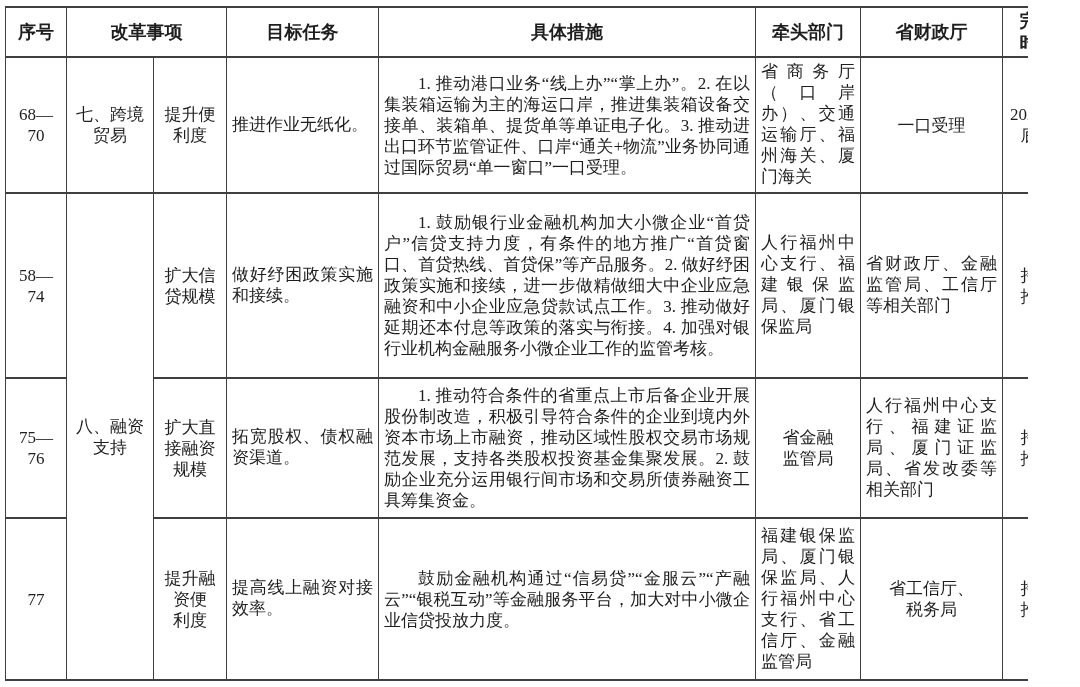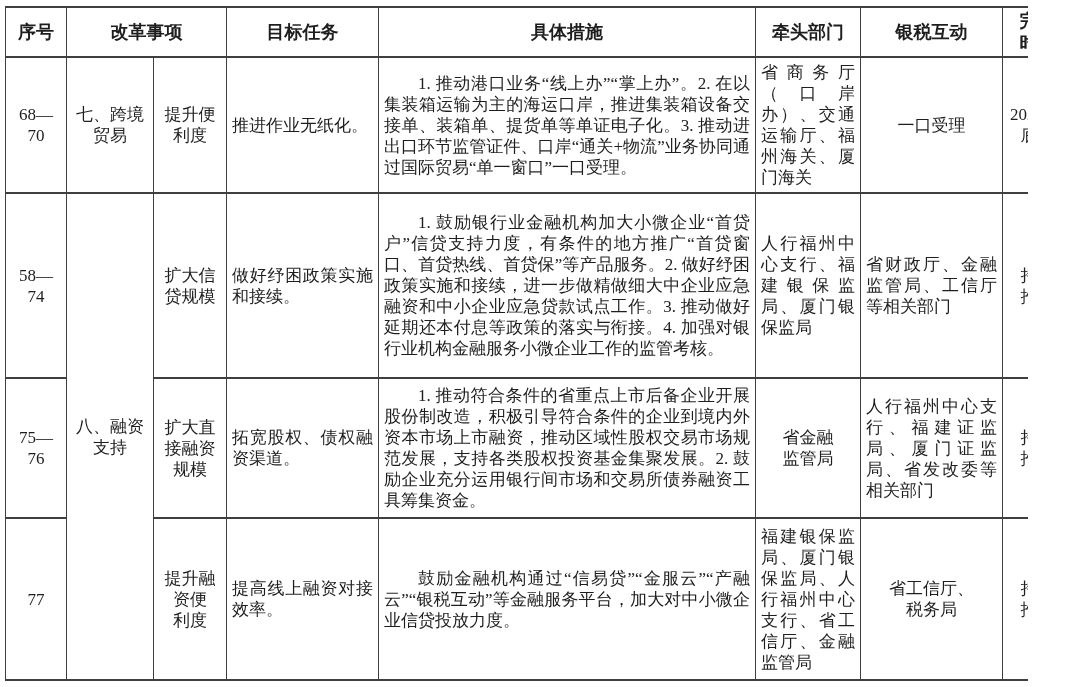--- a/index.html
+++ b/index.html
@@ -36,20 +36,21 @@
   }
   tr.rh  { height: 50px; }
   tr.r1  { height: 136px; }
   tr.r2  { height: 185px; }
   tr.r3  { height: 140px; }
   tr.r4  { height: 162px; }
   .center { text-align: center; }
   .just {
     text-align: justify;
     text-justify: inter-character;
+    font-family: Liberation Mono, monospace;
   }
   .measures {
     text-align: justify;
     text-justify: inter-character;
     text-indent: 2em;
     padding: 2px 6px;
     border-radius: 28px;
   }
   .pre { white-space: pre-line; }
 </style>
@@ -68,21 +69,21 @@
       <col style="width:142px">
       <col style="width:70px">
     </colgroup>
     <thead>
       <tr class="rh">
         <th class="pre">序号</th>
         <th colspan="2">改革事项</th>
         <th>目标任务</th>
         <th>具体措施</th>
         <th>牵头部门</th>
-        <th>银税互动</th>
+        <th>省财政厅</th>
         <th class="pre">完成
 时限</th>
       </tr>
     </thead>
     <tbody>
       <tr class="r1">
         <td class="center pre">68—
 70</td>
         <td class="center pre">七、跨境
 贸易</td>

